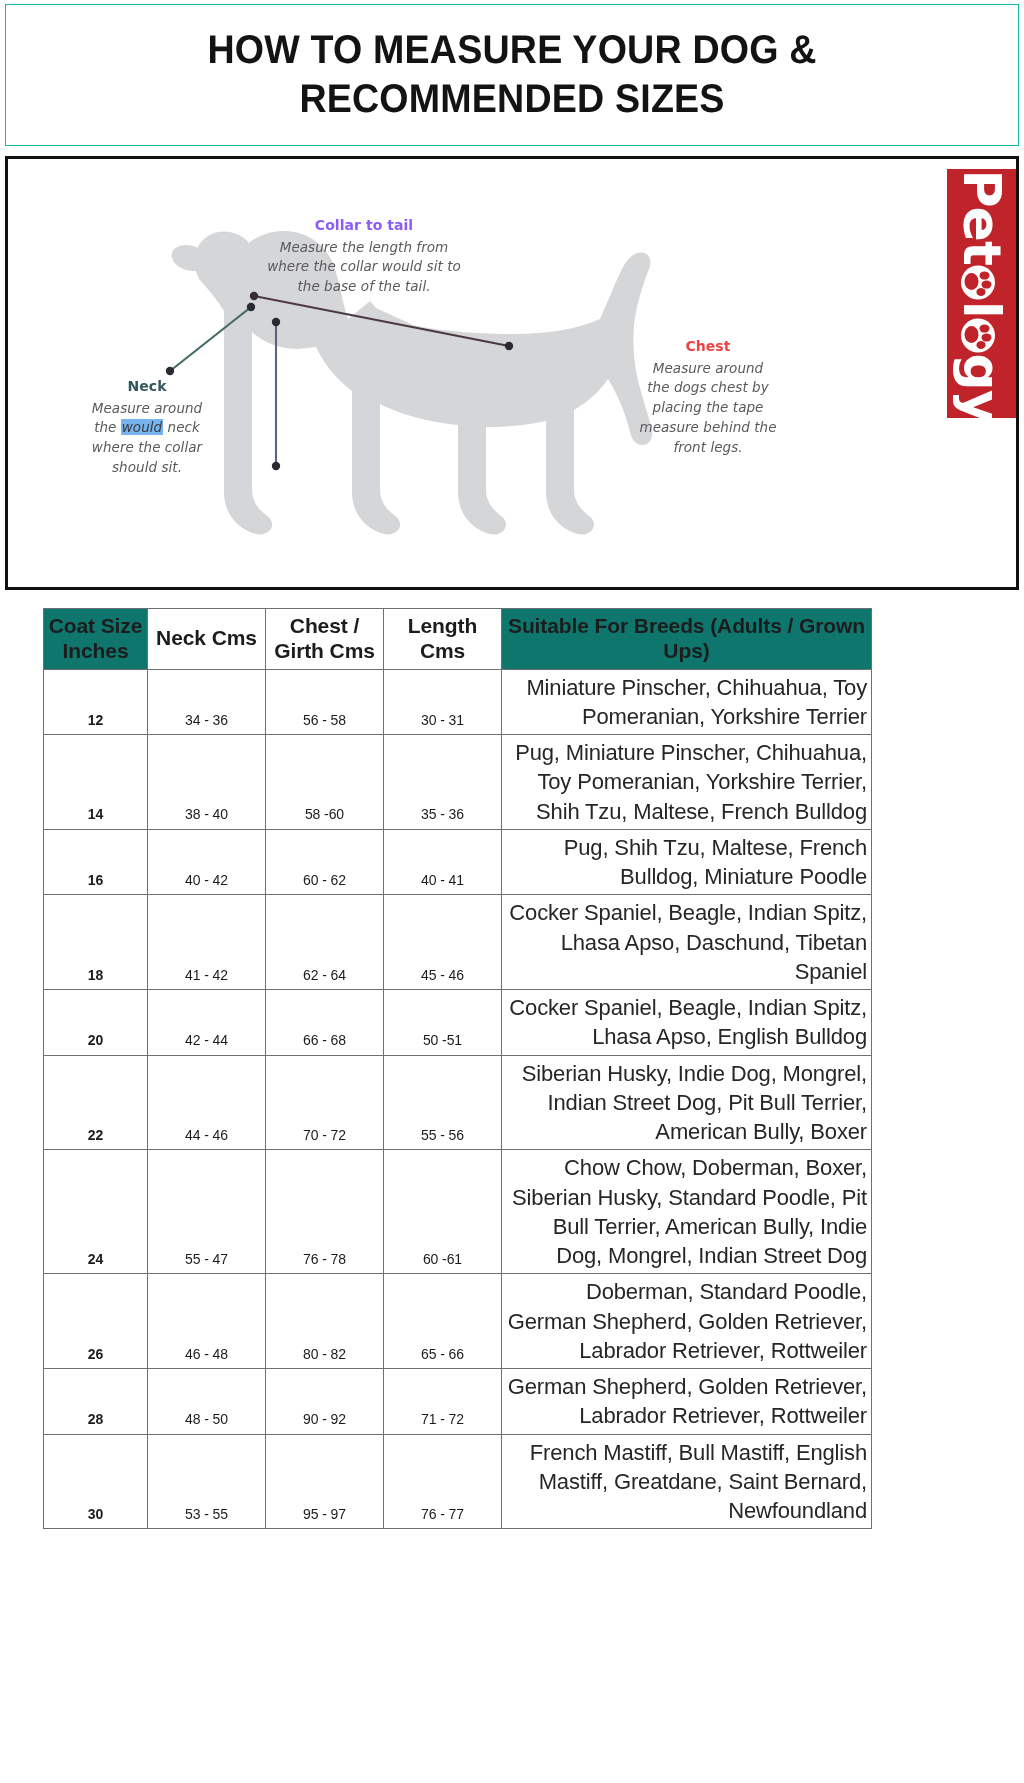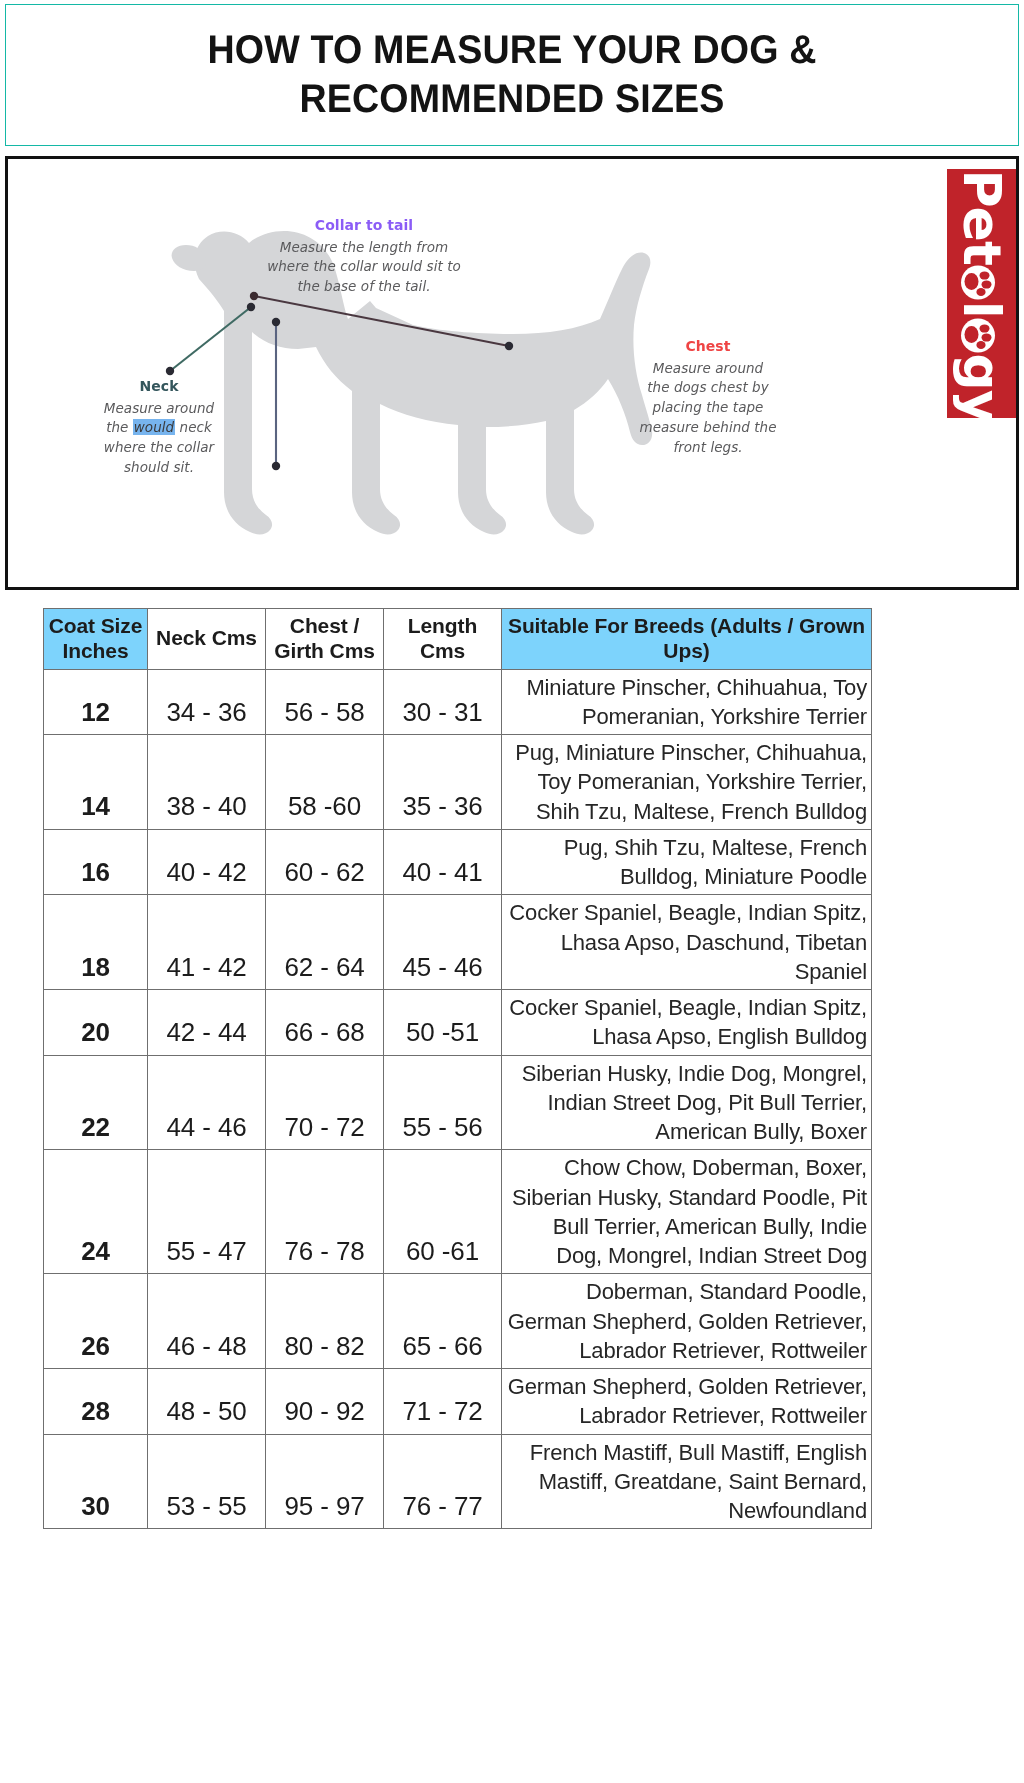--- a/index.html
+++ b/index.html
@@ -76,21 +76,21 @@
   }
   .annot .head {
     display: block;
     font-weight: bold;
     font-size: 14px;
     margin-bottom: 2px;
   }
   .annot .body { display: block; font-style: italic; }
   .annot-collar      { left: 222px; top: 56px;  width: 268px; }
   .annot-collar .head{ color: #8b5cf6; }
-  .annot-neck        { left: 36px;  top: 217px; width: 230px; }
+  .annot-neck        { left: 24px;  top: 217px; width: 230px; }
   .annot-neck .head  { color: #34565c; }
   .annot-chest       { left: 580px; top: 177px; width: 240px; }
   .annot-chest .head { color: #ef4444; }
   .hl {
     background: #77b4ee;
     color: #3a3a3c;
     padding: 0 1px;
   }
 
   
@@ -160,24 +160,24 @@
   table.size-table thead th {
     background: #ffffff;
     font-weight: bold;
     font-size: 21px;
     line-height: 1.18;
     vertical-align: middle;
     padding: 5px 4px;
     letter-spacing: -0.1px;
   }
   table.size-table thead th.hi {
-    background: #7dd3fc;
+    background: #0f766e;
   }
   table.size-table tbody td {
-    font-size: 26px;
+    font-size: 14px;
     line-height: 1.32;
     padding-bottom: 5px;
     letter-spacing: -0.1px;
   }
   table.size-table tbody td.num {
     font-weight: bold;
     font-family: "Liberation Sans Narrow", "Liberation Sans", sans-serif;
   }
   table.size-table tbody td.meas {
     font-weight: normal;

